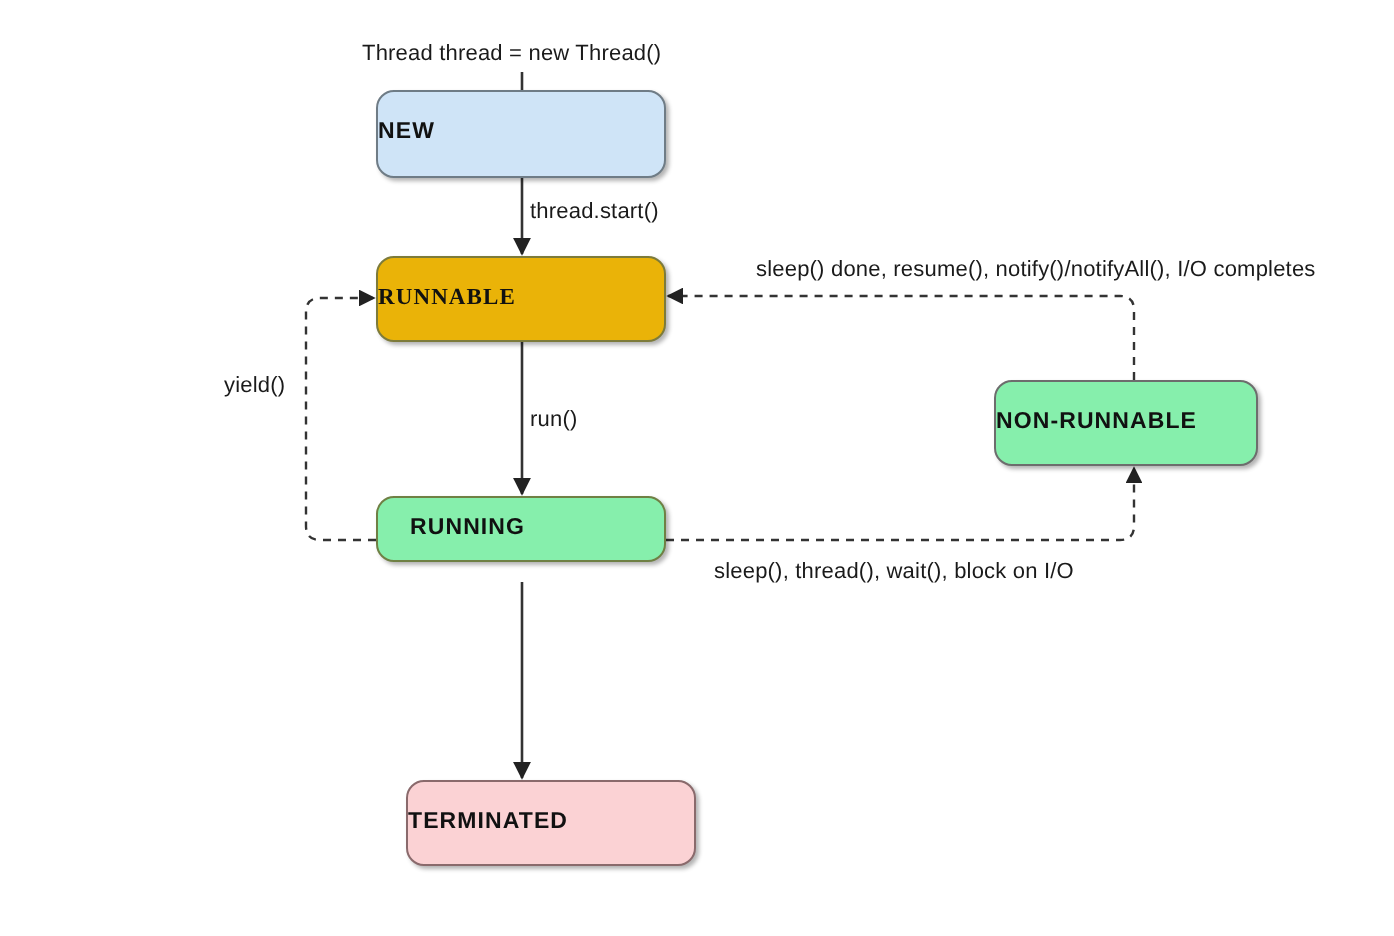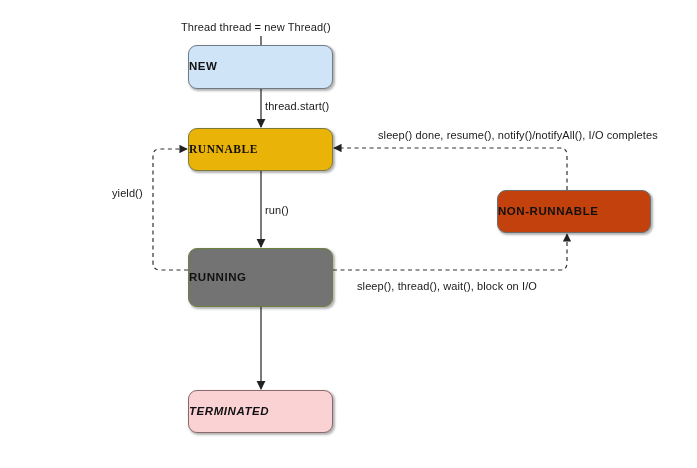--- a/index.html
+++ b/index.html
@@ -40,23 +40,23 @@
     font-size: 11.5px;
     font-weight: bold;
     letter-spacing: 0.55px;
     color: #111111;
     box-shadow: 1.5px 1.5px 2.2px rgba(0,0,0,0.30);
     text-align: center;
     line-height: 1.2;
   }
   .node-new        { left: 188px; top: 45px;  width: 145px; height: 44px; background: #cfe4f7; border-color: #6f7c86; }
   .node-runnable   { left: 188px; top: 128px; width: 145px; height: 43px; background: #eab308; border-color: #7d7b3a; font-family: Liberation Serif, serif; }
-  .node-running    { left: 188px; top: 248px; width: 145px; height: 59px; background: #737373; border-color: #6f8044; }
-  .node-terminated { left: 188px; top: 390px; width: 145px; height: 43px; background: #fbd2d4; border-color: #8a6a6c; font-style: italic; }
-  .node-nonrunnable{ left: 497px; top: 190px; width: 154px; height: 43px; background: #c2410c; border-color: #6d6d6d; }
+  .node-running    { left: 188px; top: 248px; width: 145px; height: 33px; background: #86efac; border-color: #6f8044; padding-left: 16px; }
+  .node-terminated { left: 203px; top: 390px; width: 145px; height: 43px; background: #fbd2d4; border-color: #8a6a6c; }
+  .node-nonrunnable{ left: 497px; top: 190px; width: 132px; height: 43px; background: #86efac; border-color: #6d6d6d; }
 
   .edge-label {
     position: absolute;
     font-size: 11px;
     font-weight: normal;
     color: #1a1a1a;
     white-space: nowrap;
     line-height: 14px;
     letter-spacing: 0.1px;
   }

